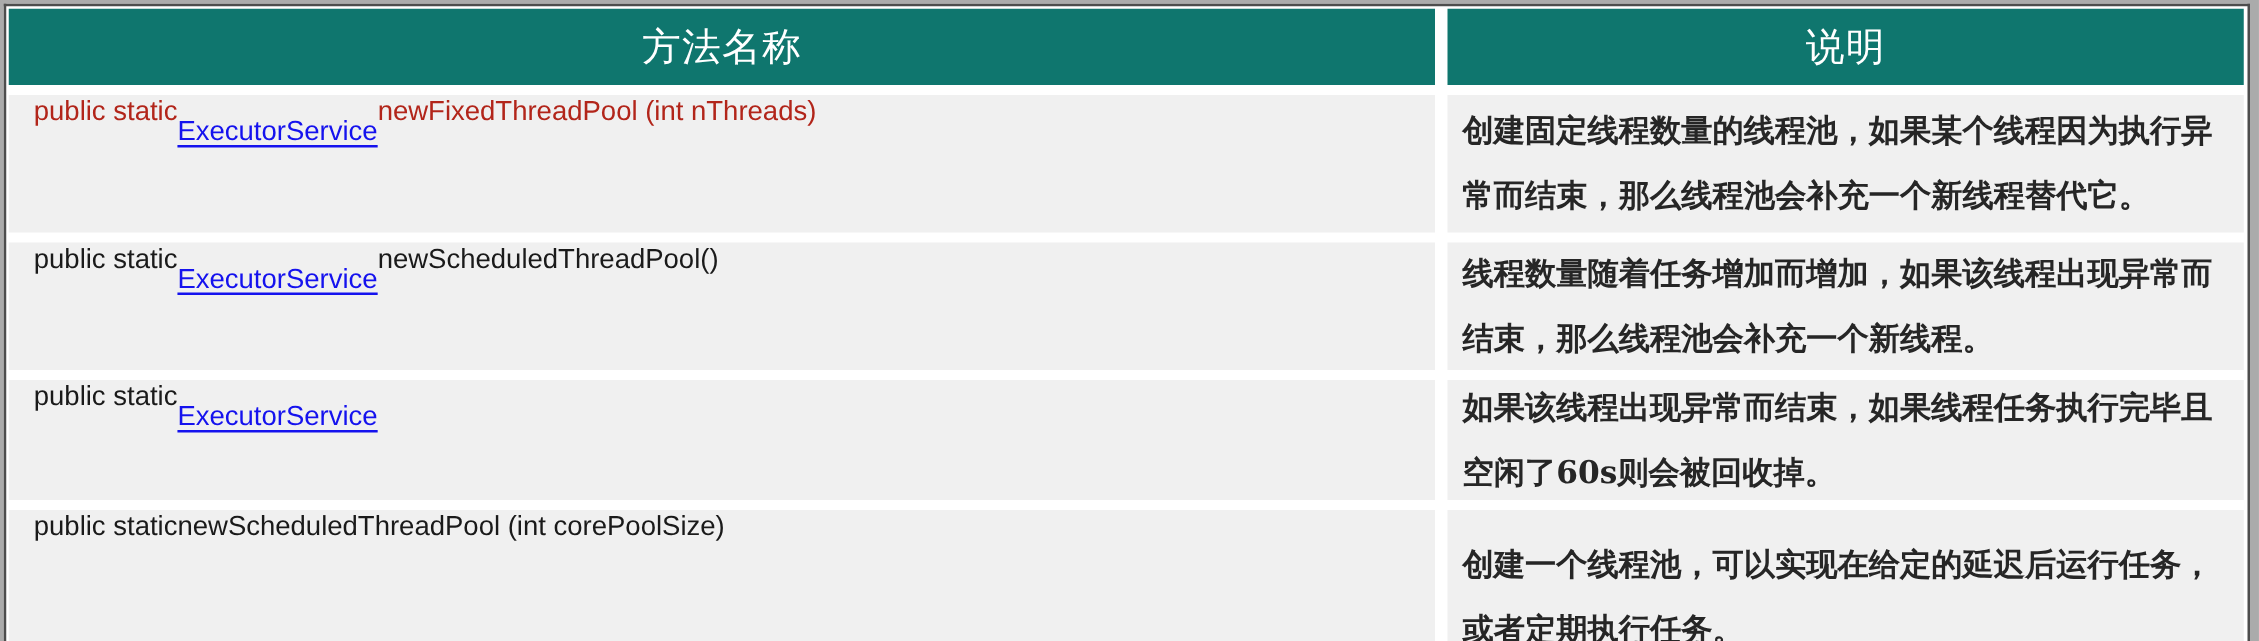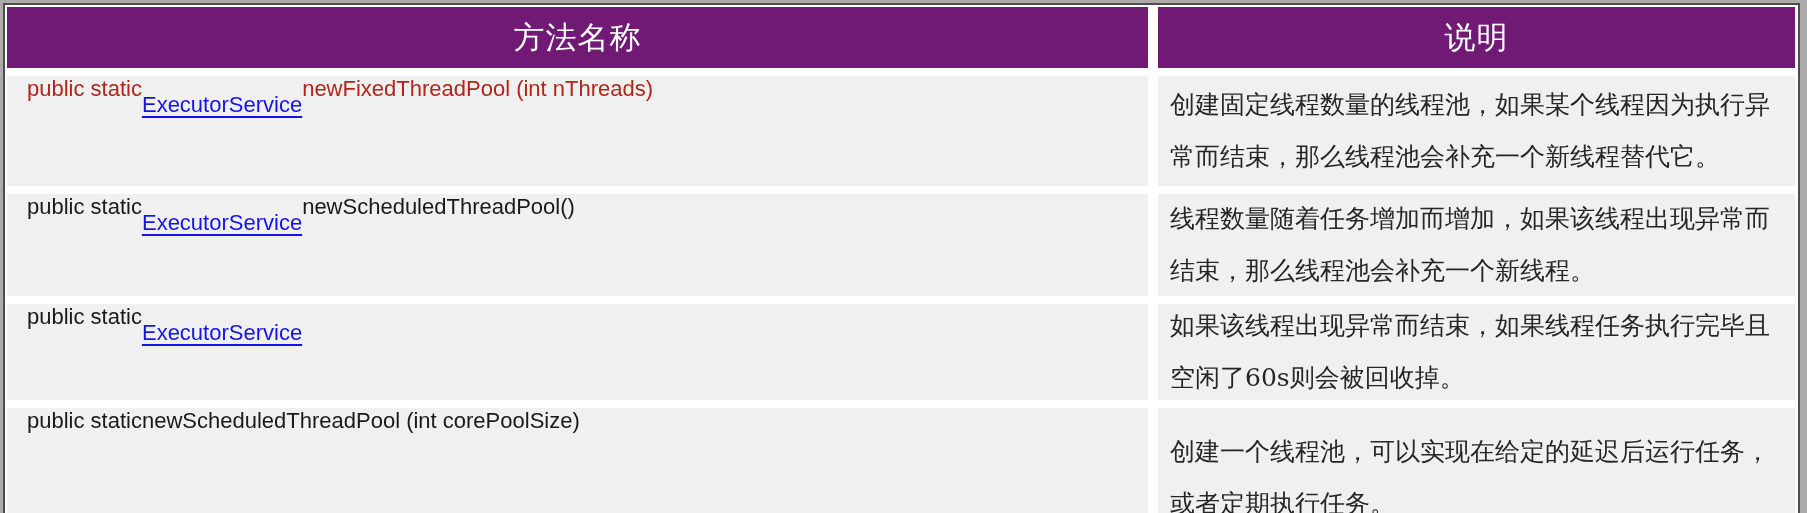--- a/index.html
+++ b/index.html
@@ -27,21 +27,21 @@
     grid-template-columns: 1141px 637px;
     grid-template-rows: 61px 110px 102px 96px 140px;
     gap: 8px 10px;
     padding: 2px;
   }
   .cell {
     background: #f0f0f0;
     box-sizing: border-box;
   }
   .header-cell {
-    background: #701a75;
+    background: #0f766e;
     color: #ffffff;
     font-family: "DejaVu Serif", "Liberation Serif", serif;
     font-size: 31px;
     display: flex;
     align-items: center;
     justify-content: center;
     letter-spacing: 1px;
   }
   .sig-cell {
     display: flex;
@@ -59,20 +59,21 @@
     margin-top: 16px;
   }
   .desc-cell {
     display: flex;
     align-items: center;
     padding: 0 6px 0 12px;
     font-family: "DejaVu Serif", "Liberation Serif", serif;
     font-size: 25px;
     line-height: 52px;
     color: #262626;
+    font-weight: bold;
   }
 </style>
 </head>
 <body>
 
 <div class="table-wrap">
   <div class="grid">
 
     <div class="cell header-cell">
       <span>方法名称</span>

